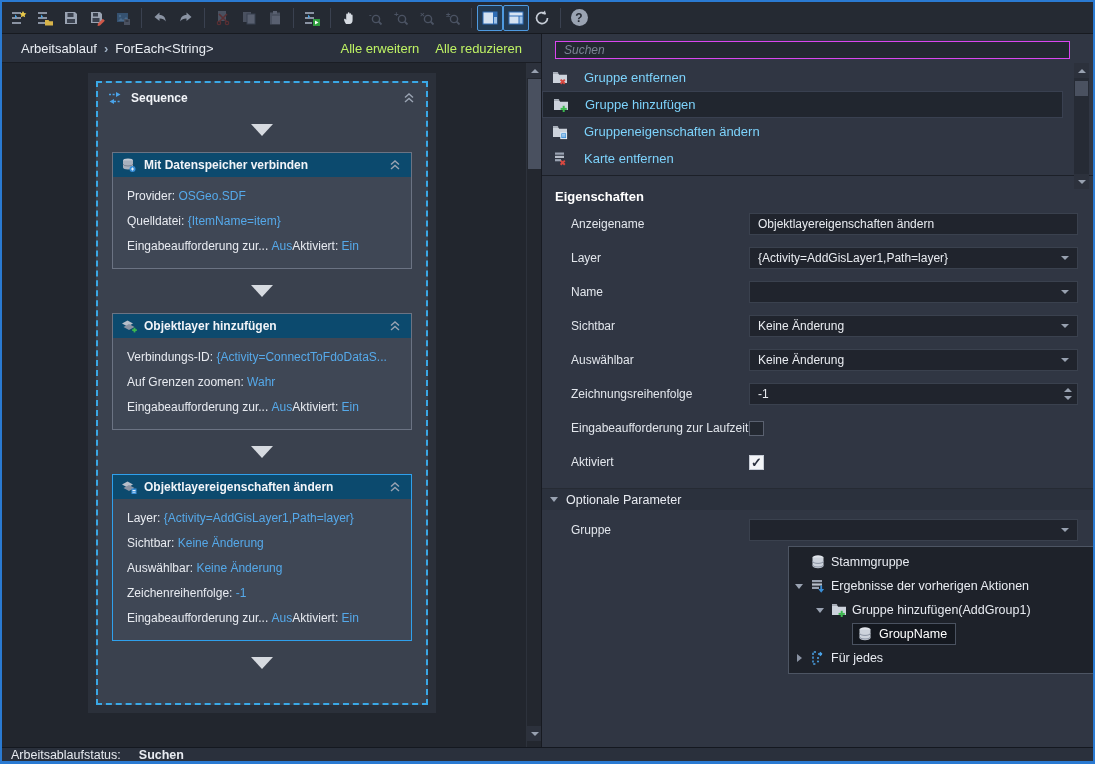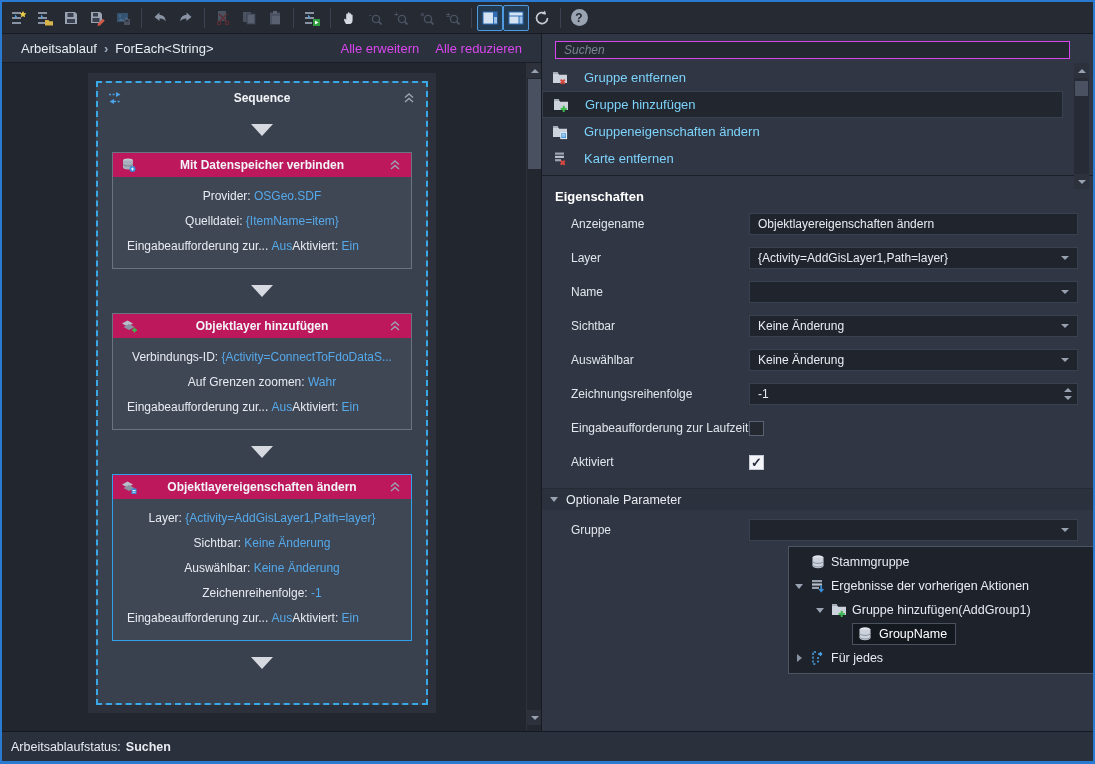--- a/index.html
+++ b/index.html
@@ -13,39 +13,39 @@
   .tb-sep{width:1px;height:20px;background:#3a4150;margin:0 5px;flex:none;}
   .help-circle{width:17px;height:17px;border-radius:50%;background:#9aa3b2;color:#252a33;font-weight:bold;
                font-size:12px;display:flex;align-items:center;justify-content:center;}
   
   .main{flex:1;display:flex;min-height:0;}
   .left-col{width:539px;flex:none;display:flex;flex-direction:column;}
   .breadcrumb-bar{height:28px;background:#2b313d;display:flex;align-items:center;padding:0 19px;flex:none;font-size:13px;}
   .crumb{color:#eaeef4;}
   .crumb-sep{color:#9fb0c4;margin:0 7px;font-weight:bold;}
   .bc-actions{margin-left:auto;display:flex;gap:16px;}
-  .bc-link{color:#d946ef;font-size:13px;}
+  .bc-link{color:#bef264;font-size:13px;}
   .canvas{flex:1;position:relative;background:#22262e;border-top:1px solid #1a1d24;overflow:hidden;}
   
   .cv-scroll{position:absolute;top:0;right:0;bottom:0;width:15px;background:#23272f;border-left:1px solid #2d323c;}
   .sb-btn{position:absolute;left:0;width:15px;height:15px;background:#2c313c;display:flex;align-items:center;justify-content:center;}
   .cv-up{top:0;} .cv-down{bottom:6px;}
   .cv-thumb{position:absolute;left:1px;top:16px;width:13px;height:90px;background:#49505f;}
   .tri-up-s{width:0;height:0;border-left:4px solid transparent;border-right:4px solid transparent;border-bottom:4px solid #98a1b0;}
   .tri-down-s{width:0;height:0;border-left:4px solid transparent;border-right:4px solid transparent;border-top:4px solid #98a1b0;}
   
   .flow-outer{position:absolute;left:86px;top:10px;width:348px;height:640px;background:#2b303a;padding:8px;}
-  .sequence{height:100%;background:#3a414e;border:2px dashed #3aa8e6;display:flex;flex-direction:column;padding:3px 0;text-align:center;}
+  .sequence{height:100%;background:#3a414e;border:2px dashed #3aa8e6;display:flex;flex-direction:column;padding:3px 0;}
   .seq-header{display:flex;align-items:center;gap:8px;padding:4px 9px 2px 9px;flex:none;}
   .seq-title{flex:1;color:#f2f4f8;font-weight:bold;font-size:12px;}
   .connector{width:0;height:0;border-left:11px solid transparent;border-right:11px solid transparent;
              border-top:12px solid #d6dae0;margin:16px auto;flex:none;}
   .activity{width:300px;margin:0 auto;border:1px solid #6b7383;background:#3f4755;flex:none;}
   .activity.selected{border:1px solid #2fa0ec;}
-  .activity-header{height:24px;background:#be185d;display:flex;align-items:center;gap:7px;padding:12px 8px;}
+  .activity-header{height:24px;background:#0c4a6e;display:flex;align-items:center;gap:7px;padding:12px 8px;}
   .activity-title{flex:1;color:#f2f4f8;font-weight:bold;font-size:12px;white-space:nowrap;}
   .activity-body{padding:7px 14px 9px 14px;}
   .prop-line{line-height:25px;color:#e8ebf1;white-space:nowrap;}
   .val{color:#55a9ea;}
   .footer-line{display:flex;line-height:25px;white-space:nowrap;}
   .pair2{}
   
   .right-panel{flex:1;background:#303643;border-left:1px solid #171a21;position:relative;display:flex;flex-direction:column;min-width:0;}
   .search-input{margin:7px 24px 0 13px;height:18px;background:#232831;border:1px solid #d946ef;color:#a3a3a3;
                 padding:0 8px;font-size:12px;font-family:"Liberation Sans",sans-serif;display:block;width:515px;}
@@ -71,22 +71,22 @@
   .opt-header{height:22px;background:#2b313d;border-top:1px solid #262b34;display:flex;align-items:center;gap:8px;
               padding-left:8px;margin-top:9px;flex:none;font-size:12.5px;color:#e8ebf1;}
   .exp-down{width:0;height:0;border-left:4.5px solid transparent;border-right:4.5px solid transparent;border-top:5px solid #9aa3b2;flex:none;}
   .exp-right{width:0;height:0;border-top:4.5px solid transparent;border-bottom:4.5px solid transparent;border-left:5px solid #8a93a3;flex:none;}
   .tree-popup{margin:0 0 0 246px;width:320px;background:#1e222a;border:1px solid #4d5563;padding:3px 0;flex:none;}
   .tree-row{height:24px;display:flex;align-items:center;gap:5px;font-size:12.5px;color:#e8ebf1;padding-left:4px;white-space:nowrap;}
   .t-ind1{padding-left:25px;} .t-ind2{padding-left:46px;}
   .exp-slot{width:12px;flex:none;display:flex;justify-content:center;}
   .tree-sel{display:inline-flex;align-items:center;gap:6px;background:#14181f;border:1px solid #4a5260;padding:2px 8px 2px 4px;color:#fff;}
   
-  .statusbar{height:30px;background:#2a303c;border-top:1px solid #141820;display:flex;align-items:center;
-             padding:0 9px;gap:5px;flex:none;font-size:12.5px;}
+  .statusbar{height:14px;background:#2a303c;border-top:1px solid #141820;display:flex;align-items:center;
+             padding:0 9px;gap:18px;flex:none;font-size:12.5px;}
   .icon16{width:16px;height:16px;flex:none;display:inline-flex;}
 </style>
 </head>
 <body>
 
 <div class="window">
 
   <div class="toolbar">
     <div class="tb-btn">
         <span class="icon16">

